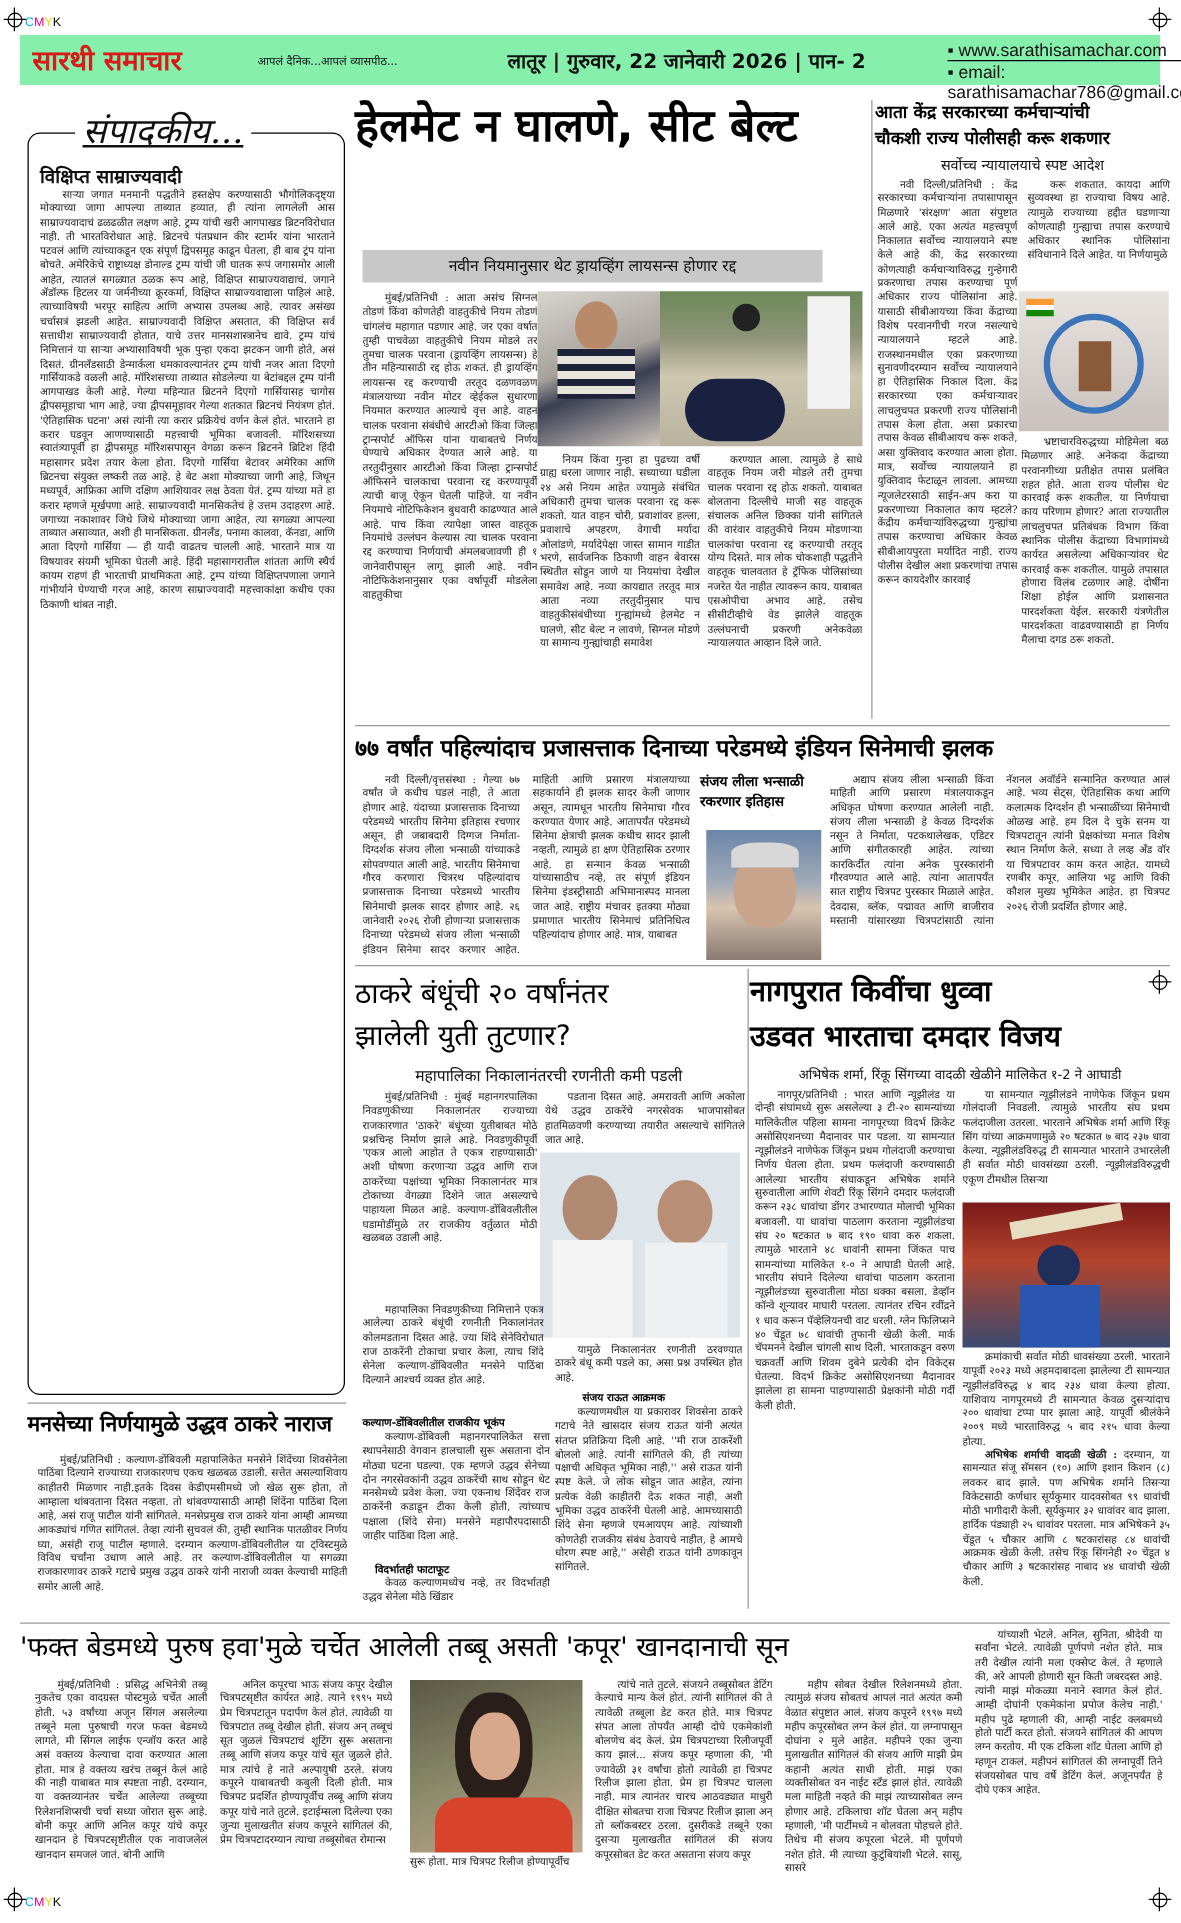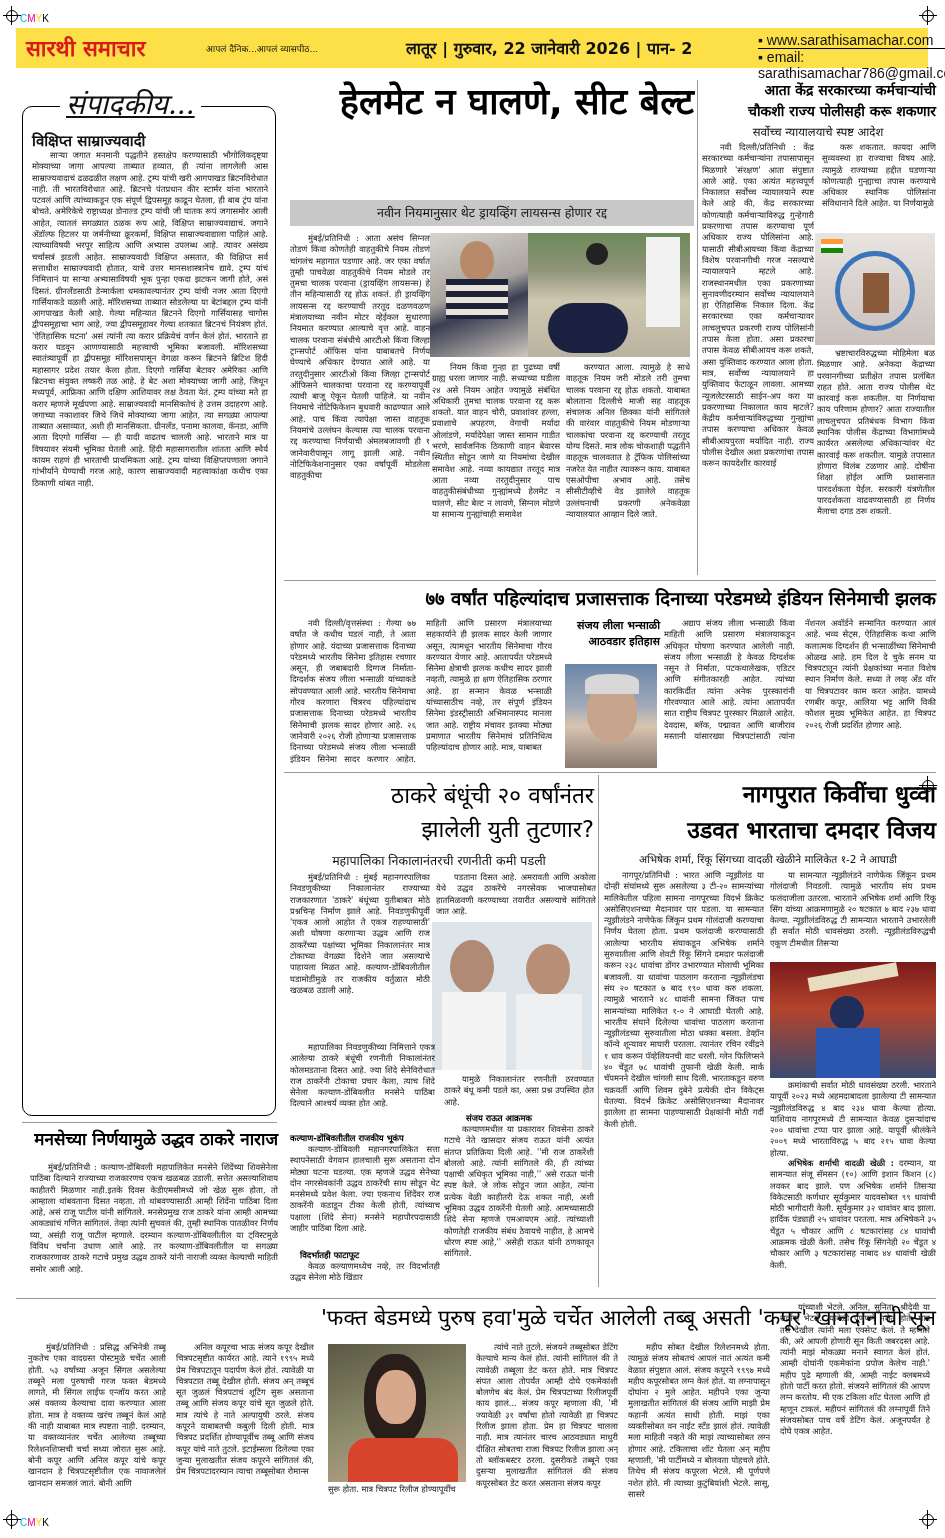--- a/index.html
+++ b/index.html
@@ -5,29 +5,29 @@
 *{box-sizing:border-box;margin:0;padding:0}
 html,body{width:945px;height:1538px;background:#fff;overflow:hidden}
 body{position:relative;font-family:"DejaVu Sans",sans-serif;color:#111}
 .abs{position:absolute}
 .reg{position:absolute;width:16px;height:16px}
 .reg:before{content:"";position:absolute;left:2px;top:2px;width:10px;height:10px;border:1px solid #000;border-radius:50%}
 .reg:after{content:"";position:absolute;left:7px;top:-2px;width:1px;height:19px;background:#000}
 .reg i{position:absolute;left:-1px;top:7px;width:18px;height:1px;background:#000}
 .cmyk{position:absolute;font-size:10px;font-family:"Liberation Sans",sans-serif}
 .cmyk .c{color:#00aeef}.cmyk .m{color:#ec008c}.cmyk .y{color:#f5d200}.cmyk .k{color:#000}
-.mast{position:absolute;left:16px;top:28px;width:912px;height:40px;background:#fde047}
+.mast{position:absolute;left:16px;top:28px;width:912px;height:40px;background:#86efac}
 .mast .brand{position:absolute;left:10px;top:4px;font-size:22px;font-weight:bold;color:#d81a1a;font-family:"DejaVu Serif",serif}
 .mast .tag{position:absolute;left:190px;top:14px;font-size:9px}
 .mast .dateline{position:absolute;left:390px;top:9px;font-size:16px;font-weight:bold}
 .mast .contact{position:absolute;left:742px;top:4px;font-size:14px;font-family:"Liberation Sans",sans-serif;line-height:16px}
 .mast .contact div:first-child{border-bottom:1px solid #000}
 .body-txt{font-family:"DejaVu Serif",serif;font-size:8.3px;line-height:11.3px;text-align:justify;color:#222;overflow:hidden}
 .body-txt p{text-indent:18px}
-.hed{font-weight:bold;font-family:"DejaVu Sans",sans-serif;color:#000;text-align:right}
+.hed{font-weight:bold;font-family:"DejaVu Sans",sans-serif;color:#000;text-align:left}
 .rule-h{position:absolute;height:1px;background:#999}
 .rule-v{position:absolute;width:1px;background:#999}
 .photo{position:absolute;overflow:hidden}
 .editorial-box{position:absolute;left:22px;top:106px;width:254px;height:1010px;border:1px solid #000;border-radius:10px}
 .ed-title{position:absolute;left:60px;top:84px;background:#fff;padding:0 6px;font-size:28px;font-style:italic;font-family:"DejaVu Serif",serif;text-decoration:underline}
 .cols2{column-count:2;column-gap:10px}
 .sub{font-weight:bold;color:#000}
 </style>
 </head>
 <body>
@@ -69,21 +69,21 @@
 
 <div class="rule-h" style="left:22px;top:1122px;width:255px"></div>
 <div class="abs hed" style="left:22px;top:1127px;width:256px;font-size:17px">मनसेच्या निर्णयामुळे उद्धव ठाकरे नाराज</div>
 <div class="abs body-txt" style="left:30px;top:1162px;width:248px;height:125px">
     <p>मुंबई/प्रतिनिधी : कल्याण-डोंबिवली महापालिकेत मनसेने शिंदेंच्या शिवसेनेला पाठिंबा दिल्याने राज्याच्या राजकारणच एकच खळबळ उडाली. सत्तेत असल्याशिवाय काहीतरी मिळणार नाही.इतके दिवस केडीएमसीमध्ये जो खेळ सुरू होता, तो आम्हाला थांबवताना दिसत नव्हता. तो थांबवण्यासाठी आम्ही शिंदेंना पाठिंबा दिला आहे, असं राजू पाटील यांनी सांगितले. मनसेप्रमुख राज ठाकरे यांना आम्ही आमच्या आकड्यांचं गणित सांगितलं. तेव्हा त्यांनी सुचवलं की, तुम्ही स्थानिक पातळीवर निर्णय घ्या, असंही राजू पाटील म्हणाले. दरम्यान कल्याण-डोंबिवलीतील या ट्विस्टमुळे विविध चर्चांना उधाण आले आहे. तर कल्याण-डोंबिवलीतील या सगळ्या राजकारणावर ठाकरे गटाचे प्रमुख उद्धव ठाकरे यांनी नाराजी व्यक्त केल्याची माहिती समोर आली आहे.</p>
   </div>
 
 <div class="abs hed" style="left:284px;top:80px;width:410px;font-size:36px;line-height:44px">
   <div>हेलमेट न घालणे, सीट बेल्ट</div>
 </div>
-<div class="abs" style="left:290px;top:200px;width:404px;height:26px;background:#c8c8c8;text-align:center;font-size:12.5px;line-height:26px">नवीन नियमानुसार थेट ड्रायव्हिंग लायसन्स होणार रद्द</div>
+<div class="abs" style="left:290px;top:200px;width:368px;height:26px;background:#c8c8c8;text-align:center;font-size:12.5px;line-height:26px">नवीन नियमानुसार थेट ड्रायव्हिंग लायसन्स होणार रद्द</div>
 <div class="abs body-txt" style="left:290px;top:233px;width:140px;height:340px">
     <p>मुंबई/प्रतिनिधी : आता असंच सिग्नल तोडणं किंवा कोणतेही वाहतुकीचे नियम तोडणं चांगलंच महागात पडणार आहे. जर एका वर्षात तुम्ही पाचवेळा वाहतुकीचे नियम मोडले तर तुमचा चालक परवाना (ड्रायव्हिंग लायसन्स) हे तीन महिन्यासाठी रद्द होऊ शकतं. ही ड्रायव्हिंग लायसन्स रद्द करण्याची तरतूद दळणवळण मंत्रालयाच्या नवीन मोटर व्हेईकल सुधारणा नियमात करण्यात आल्याचे वृत्त आहे. वाहन चालक परवाना संबंधीचे आरटीओ किंवा जिल्हा ट्रान्सपोर्ट ऑफिस यांना याबाबतचे निर्णय घेण्याचे अधिकार देण्यात आले आहे. या तरतुदीनुसार आरटीओ किंवा जिल्हा ट्रान्सपोर्ट ऑफिसने चालकाचा परवाना रद्द करण्यापूर्वी त्याची बाजू ऐकून घेतली पाहिजे. या नवीन नियमाचे नोटिफिकेशन बुधवारी काढण्यात आले आहे. पाच किंवा त्यापेक्षा जास्त वाहतूक नियमांचे उल्लंघन केल्यास त्या चालक परवाना रद्द करण्याचा निर्णयाची अंमलबजावणी ही १ जानेवारीपासून लागू झाली आहे. नवीन नोटिफिकेशनानुसार एका वर्षापूर्वी मोडलेला वाहतुकीचा</p>
   </div>
 <div class="photo" style="left:430px;top:233px;width:98px;height:124px;background:linear-gradient(160deg,#d8d4ce 0%,#a7a29c 45%,#3a3e52 60%,#cfc7be 100%)">
   <div class="abs" style="left:30px;top:8px;width:34px;height:40px;border-radius:50%;background:#b88a6a"></div>
   <div class="abs" style="left:16px;top:46px;width:62px;height:40px;background:repeating-linear-gradient(180deg,#1e2238 0 6px,#e8e4dc 6px 12px)"></div>
 </div>
 <div class="photo" style="left:528px;top:233px;width:162px;height:124px;background:linear-gradient(180deg,#6c8a5a 0%,#8f9478 30%,#cfc8b0 55%,#b8b2a0 100%)">
   <div class="abs" style="left:20px;top:70px;width:80px;height:50px;border-radius:30px;background:#1a2040"></div>
   <div class="abs" style="left:58px;top:10px;width:22px;height:22px;border-radius:50%;background:#222"></div>
@@ -117,21 +117,21 @@
     <p>भ्रष्टाचारविरुद्धच्या मोहिमेला बळ मिळणार आहे. अनेकदा केंद्राच्या परवानगीच्या प्रतीक्षेत तपास प्रलंबित राहत होते. आता राज्य पोलीस थेट कारवाई करू शकतील. या निर्णयाचा काय परिणाम होणार? आता राज्यातील लाचलुचपत प्रतिबंधक विभाग किंवा स्थानिक पोलीस केंद्राच्या विभागांमध्ये कार्यरत असलेल्या अधिकाऱ्यांवर थेट कारवाई करू शकतील. यामुळे तपासात होणारा विलंब टळणार आहे. दोषींना शिक्षा होईल आणि प्रशासनात पारदर्शकता येईल. सरकारी यंत्रणेतील पारदर्शकता वाढवण्यासाठी हा निर्णय मैलाचा दगड ठरू शकतो.</p>
   </div>
 
 <div class="rule-h" style="left:284px;top:580px;width:652px"></div>
 <div class="abs hed" style="left:284px;top:585px;width:652px;font-size:18.5px;white-space:nowrap">७७ वर्षांत पहिल्यांदाच प्रजासत्ताक दिनाच्या परेडमध्ये इंडियन सिनेमाची झलक</div>
 <div class="abs body-txt" style="left:290px;top:618px;width:262px;height:148px">
     <div class="cols2">
       <p>नवी दिल्ली/वृत्तसंस्था : गेल्या ७७ वर्षांत जे कधीच घडलं नाही, ते आता होणार आहे. यंदाच्या प्रजासत्ताक दिनाच्या परेडमध्ये भारतीय सिनेमा इतिहास रचणार असून, ही जबाबदारी दिग्गज निर्माता-दिग्दर्शक संजय लीला भन्साळी यांच्याकडे सोपवण्यात आली आहे. भारतीय सिनेमाचा गौरव करणारा चित्ररथ पहिल्यांदाच प्रजासत्ताक दिनाच्या परेडमध्ये भारतीय सिनेमाची झलक सादर होणार आहे. २६ जानेवारी २०२६ रोजी होणाऱ्या प्रजासत्ताक दिनाच्या परेडमध्ये संजय लीला भन्साळी इंडियन सिनेमा सादर करणार आहेत. माहिती आणि प्रसारण मंत्रालयाच्या सहकार्याने ही झलक सादर केली जाणार असून, त्यामधून भारतीय सिनेमाचा गौरव करण्यात येणार आहे. आतापर्यंत परेडमध्ये सिनेमा क्षेत्राची झलक कधीच सादर झाली नव्हती, त्यामुळे हा क्षण ऐतिहासिक ठरणार आहे. हा सन्मान केवळ भन्साळी यांच्यासाठीच नव्हे, तर संपूर्ण इंडियन सिनेमा इंडस्ट्रीसाठी अभिमानास्पद मानला जात आहे. राष्ट्रीय मंचावर इतक्या मोठ्या प्रमाणात भारतीय सिनेमाचं प्रतिनिधित्व पहिल्यांदाच होणार आहे. मात्र, याबाबत</p>
     </div>
   </div>
-<div class="abs hed" style="left:560px;top:618px;width:100px;font-size:11px;line-height:16px">संजय लीला भन्साळी आठवडार इतिहास</div>
+<div class="abs hed" style="left:560px;top:618px;width:100px;font-size:11px;line-height:16px">संजय लीला भन्साळी रकरणार इतिहास</div>
 <div class="photo" style="left:565px;top:664px;width:92px;height:104px;background:linear-gradient(180deg,#6b86a8 0%,#a0aab8 40%,#d9c4b0 60%,#8a7a70 100%)">
   <div class="abs" style="left:22px;top:18px;width:50px;height:60px;border-radius:45%;background:#c9a48c"></div>
   <div class="abs" style="left:20px;top:10px;width:54px;height:20px;border-radius:40% 40% 0 0;background:#d8d8d8"></div>
 </div>
 <div class="abs body-txt" style="left:664px;top:618px;width:272px;height:148px">
     <div class="cols2">
       <p>अद्याप संजय लीला भन्साळी किंवा माहिती आणि प्रसारण मंत्रालयाकडून अधिकृत घोषणा करण्यात आलेली नाही. संजय लीला भन्साळी हे केवळ दिग्दर्शक नसून ते निर्माता, पटकथालेखक, एडिटर आणि संगीतकारही आहेत. त्यांच्या कारकिर्दीत त्यांना अनेक पुरस्कारांनी गौरवण्यात आले आहे. त्यांना आतापर्यंत सात राष्ट्रीय चित्रपट पुरस्कार मिळाले आहेत. देवदास, ब्लॅक, पद्मावत आणि बाजीराव मस्तानी यांसारख्या चित्रपटांसाठी त्यांना नॅशनल अवॉर्डने सन्मानित करण्यात आलं आहे. भव्य सेट्स, ऐतिहासिक कथा आणि कलात्मक दिग्दर्शन ही भन्साळींच्या सिनेमाची ओळख आहे. हम दिल दे चुके सनम या चित्रपटातून त्यांनी प्रेक्षकांच्या मनात विशेष स्थान निर्माण केले. सध्या ते लव्ह अँड वॉर या चित्रपटावर काम करत आहेत. यामध्ये रणबीर कपूर, आलिया भट्ट आणि विकी कौशल मुख्य भूमिकेत आहेत. हा चित्रपट २०२६ रोजी प्रदर्शित होणार आहे.</p>
     </div>
   </div>
 

